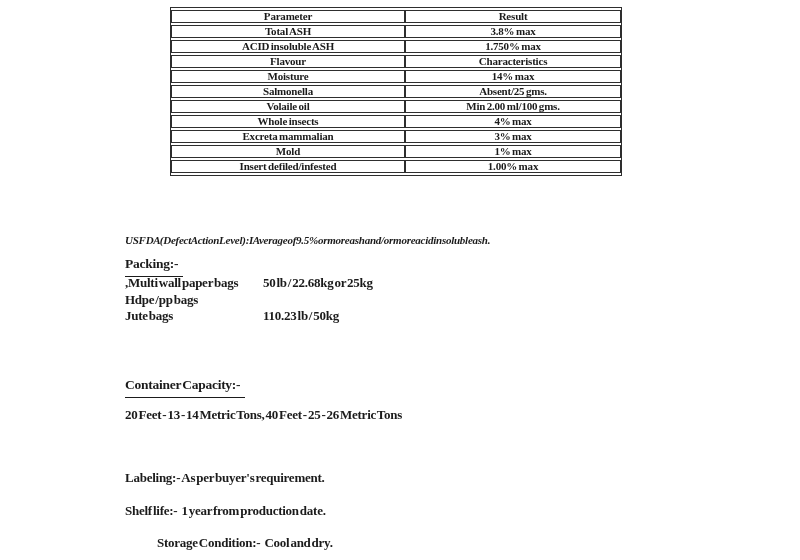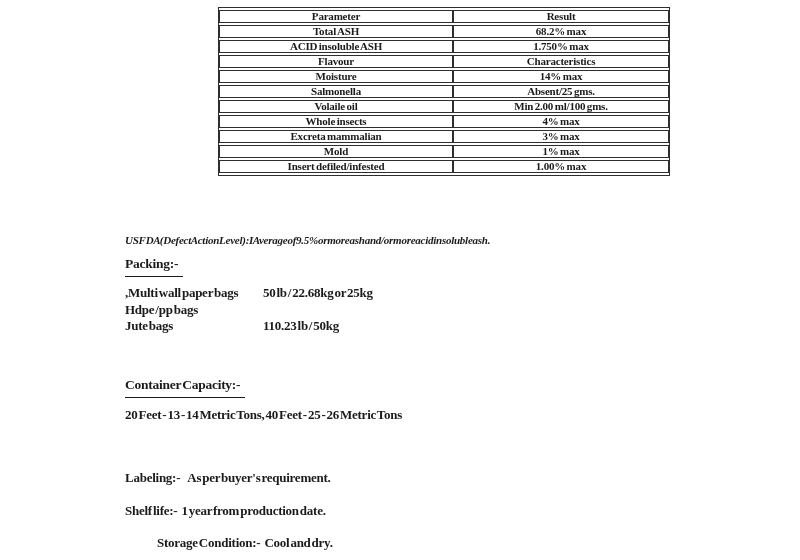--- a/index.html
+++ b/index.html
@@ -14,21 +14,20 @@
   .page { position: relative; width: 800px; height: 560px; background: #fff; }
 
   
   .spec-table-wrap { position: absolute; left: 170px; top: 7px; }
   table.spec {
     border-collapse: separate;
     border-spacing: 0 2px;
     table-layout: fixed;
     width: 450px;
     border: 1px solid #2e2e2e;
-    margin-left: 48px;
   }
   table.spec th, table.spec td {
     border: 1px solid #2e2e2e;
     text-align: center;
     vertical-align: middle;
     font-weight: bold;
     font-size: 11px;
     line-height: 11px;
     height: 11px;
     padding: 0 2px;
@@ -58,51 +57,51 @@
   }
   .usfda { top: 234px; font-size: 11px; word-spacing: -2.5px; font-style: italic; }
   .heading { font-size: 13.5px; }
   .heading .ul {
     border-bottom: 1.5px solid #1b1b1b;
     padding-right: 5px;
     padding-bottom: 4px;
     display: inline-block;
   }
   .packing-heading { top: 256px; }
-  .packing-list { top: 285px; font-size: 13px; }
+  .packing-list { top: 275px; font-size: 13px; }
   .packing-row { display: grid; grid-template-columns: 138px auto; line-height: 16.5px; }
   .pack-mark { display: inline-block; width: 3px; }
   .container-heading { top: 377px; }
   .container-detail { top: 407px; font-size: 13px; }
   .kv { font-size: 13px; }
   .labeling { top: 470px; }
   .shelf { top: 503px; }
   .storage { top: 535px; margin-left: 32px; }
   .kv .value { margin-left: 4px; }
-  .labeling .value { margin-left: 7px; }
+  .labeling .value { margin-left: 1px; }
 </style>
 </head>
 <body>
 
 <div class="page">
 
   <div class="spec-table-wrap">
     <table class="spec">
       <colgroup>
           <col class="c-param">
           <col class="c-result">
         </colgroup>
       <tbody>
           <tr>
         <th>Parameter</th>
         <th>Result</th>
       </tr>
       <tr>
         <td>Total ASH</td>
-        <td>68.2% max</td>
+        <td>3.8% max</td>
       </tr>
       <tr>
         <td>ACID insoluble ASH</td>
         <td>1.750% max</td>
       </tr>
       <tr>
         <td>Flavour</td>
         <td>Characteristics</td>
       </tr>
       <tr>

